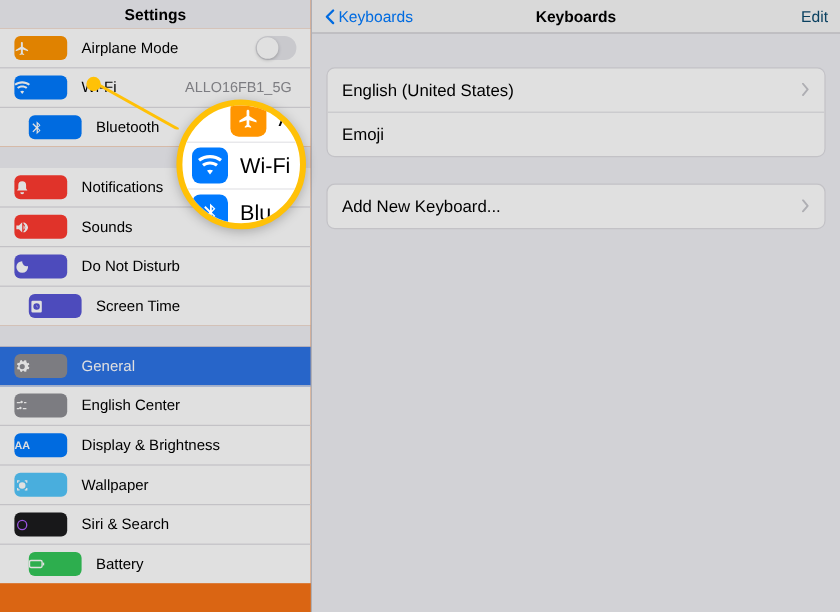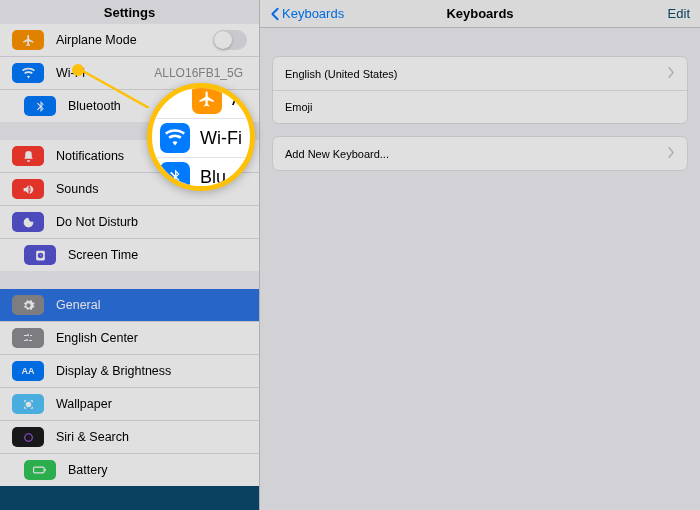--- a/index.html
+++ b/index.html
@@ -11,21 +11,21 @@
     }
     .overlay-dim {
       position: absolute; inset: 0; background: rgba(0,0,0,0.12);
       pointer-events: none; z-index: 5;
     }
     .app { display: flex; width: 100%; height: 100%; }
 
     
     .sidebar {
       width: 260px; height: 100%;
-      background: #0c4a6e;
+      background: #f97316;
       border-right: 1px solid #c8c7cc;
       overflow: hidden;
     }
     .sidebar-title {
       text-align: center; font-weight: 600; padding: 5px 0 4px;
       font-size: 13px; color: #000;
       background: #efeff4;
     }
     .group { background: #fff; }
     .group-gap { height: 18px; background: #efeff4; }
@@ -33,22 +33,22 @@
       display: flex; align-items: center;
       padding: 6px 12px;
       border-bottom: 1px solid #dedde2;
       min-height: 31px;
       font-size: 12.5px;
     }
     .row:last-child { border-bottom: none; padding-left: 24px; }
     .row.selected { background: #2d73e5; color: #fff; }
     .row.selected .label { color: #fff; }
     .row .icon-box {
-      width: 32px; height: 20px; border-radius: 5px;
-      display: flex; align-items: center; justify-content: center;
+      width: 44px; height: 20px; border-radius: 5px;
+      display: flex; align-items: center; justify-content: flex-start;
       margin-right: 12px; flex-shrink: 0;
     }
     .row .label { color: #000; flex: 1; }
     .row .detail { color: #8e8e93; font-size: 12px; margin-right: 4px; }
     .switch {
       width: 34px; height: 20px; background: #e5e5ea;
       border-radius: 10px; position: relative; margin-left: auto;
     }
     .switch .knob {
       width: 18px; height: 18px; border-radius: 50%; background: #fff;
@@ -81,21 +81,21 @@
       margin: 28px 12px 0;
       background: #fff;
       border-radius: 7px;
       border: 1px solid #dedde2;
       overflow: hidden;
     }
     .section-row {
       display: flex; align-items: flex-end;
       padding: 10px 12px;
       border-bottom: 1px solid #e3e3e7;
-      font-size: 11px;
+      font-size: 14px;
     }
     .section-row:last-child { border-bottom: none; }
     .section-row .chev {
       margin-left: auto; color: #c7c7cc;
     }
 
     
     .magnifier {
       position: absolute;
       width: 108px; height: 108px;
@@ -286,21 +286,21 @@
           <svg width="7" height="11" viewBox="0 0 8 14" fill="none" stroke="#c7c7cc" stroke-width="2" stroke-linecap="round" stroke-linejoin="round">
               <polyline points="1,1 6,7 1,13"></polyline>
             </svg>
         </span>
       </div>
       <div class="section-row">
         <span>Emoji</span>
       </div>
     </div>
 
-    <div class="section" style="margin-top:12px">
+    <div class="section" style="margin-top:22px">
       <div class="section-row">
         <span>Add New Keyboard...</span>
         <span class="chev">
           <svg width="7" height="11" viewBox="0 0 8 14" fill="none" stroke="#c7c7cc" stroke-width="2" stroke-linecap="round" stroke-linejoin="round">
               <polyline points="1,1 6,7 1,13"></polyline>
             </svg>
         </span>
       </div>
     </div>
   </div>

